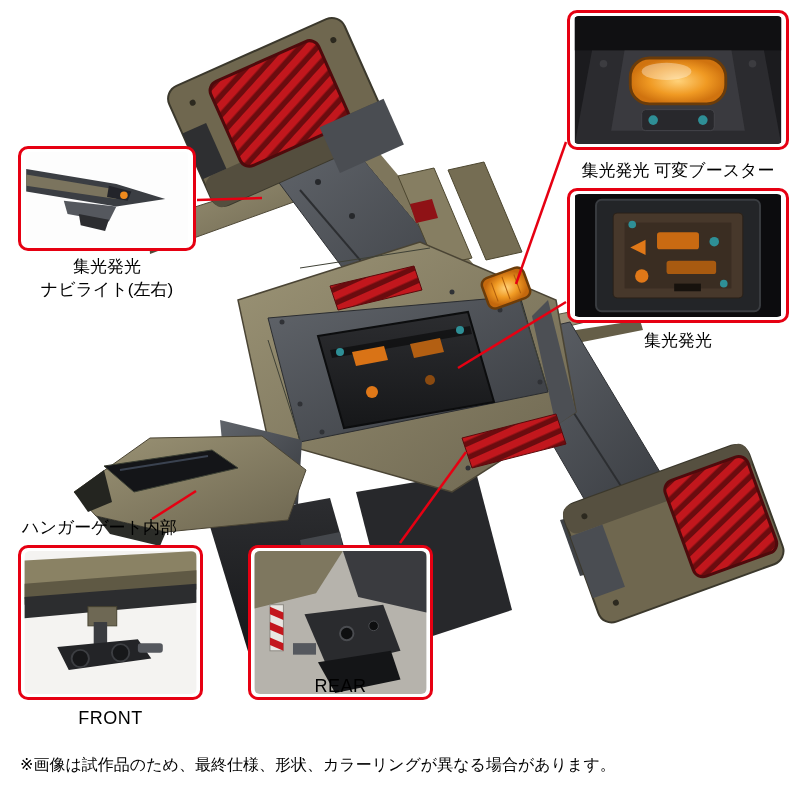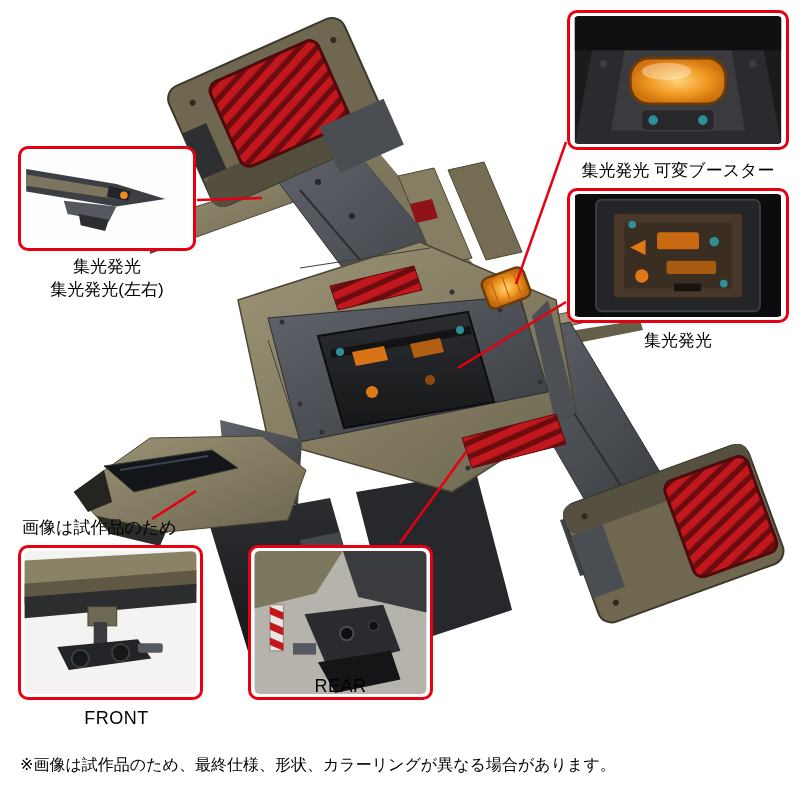--- a/index.html
+++ b/index.html
@@ -14,21 +14,21 @@
   .box-hangar   { left: 567px; top: 188px; width: 222px; height: 135px; }
   .box-navlight { left: 18px;  top: 146px; width: 178px; height: 105px; }
   .box-front    { left: 18px;  top: 545px; width: 185px; height: 155px; }
   .box-rear     { left: 248px; top: 545px; width: 185px; height: 155px; }
   .label { position: absolute; font-size: 17px; font-weight: 500; line-height: 1.35; text-align: center; }
   .label-booster  { left: 567px; top: 160px; width: 222px; }
   .label-hangar   { left: 567px; top: 330px; width: 222px; }
   .label-navlight { left: 18px;  top: 256px; width: 178px; }
   .gear-label { position: absolute; left: 22px; top: 516px; font-size: 17px; font-weight: 500; }
   .caption { position: absolute; font-size: 18px; font-weight: 500; text-align: center; letter-spacing: 0.5px; }
-  .caption-front { left: 24px;  top: 708px; width: 185px; }
+  .caption-front { left: 18px;  top: 708px; width: 185px; }
   .caption-rear  { left: 248px; top: 676px; width: 185px; }
   .notes { position: absolute; left: 20px; top: 750px; font-size: 16px; line-height: 1.85; }
   .notes p { margin: 0; }
   .lbl-line { display: block; }
 </style>
 </head>
 <body>
 
 <div class="page">
 
@@ -177,21 +177,21 @@
       <polygon points="0,18 96,34 148,50 96,58 0,42" fill="#3b3e43"></polygon>
       <polygon points="0,24 96,40 96,50 0,36" fill="#7b745e"></polygon>
       <polygon points="88,36 112,42 108,52 86,48" fill="#23242a"></polygon>
       <circle cx="104" cy="46" r="4" fill="#f08a1d"></circle>
       <polygon points="40,52 96,58 88,74 44,66" fill="#55585e"></polygon>
       <polygon points="56,66 88,72 84,84 58,78" fill="#2c2d30"></polygon>
     </svg>
   </div>
   <div class="label label-navlight">
     <span class="lbl-line">集光発光</span>
-    <span class="lbl-line">集光発光(左右)</span>
+    <span class="lbl-line">ナビライト(左右)</span>
   </div>
 
   <div class="callout box-booster">
     <svg viewBox="0 0 216 134">
       <defs>
         <radialGradient id="bGlow">
           <stop offset="0" stop-color="#ffd27a"></stop>
             <stop offset="0.6" stop-color="#f09a23"></stop>
             <stop offset="1" stop-color="#d0730f"></stop>
         </radialGradient>
@@ -226,21 +226,21 @@
       <circle cx="146" cy="50" r="5" fill="#2e8f96"></circle>
       <circle cx="60" cy="32" r="4" fill="#2e8f96"></circle>
       <circle cx="156" cy="94" r="4" fill="#2e8f96"></circle>
       <rect x="104" y="94" width="28" height="8" fill="#17120d"></rect>
     </svg>
   </div>
   <div class="label label-hangar">
     <span class="lbl-line">集光発光</span>
   </div>
 
-  <div class="gear-label">画像は試作品のため</div>
+  <div class="gear-label">ハンガーゲート内部</div>
 
   <div class="callout box-front">
     <svg viewBox="0 0 179 149">
       <rect width="179" height="149" fill="#f4f3f1"></rect>
       <polygon points="0,10 179,0 179,34 0,50" fill="#8a8264"></polygon>
       <polygon points="0,34 179,20 179,40 0,56" fill="#5f5944"></polygon>
       <polygon points="0,48 179,34 179,54 0,70" fill="#2c2d2f"></polygon>
       <rect x="66" y="58" width="30" height="20" fill="#6e6854" stroke="#45412f"></rect>
       <rect x="72" y="74" width="14" height="26" fill="#3a3c40"></rect>
       <polygon points="34,100 118,92 132,112 46,124" fill="#232427"></polygon>

